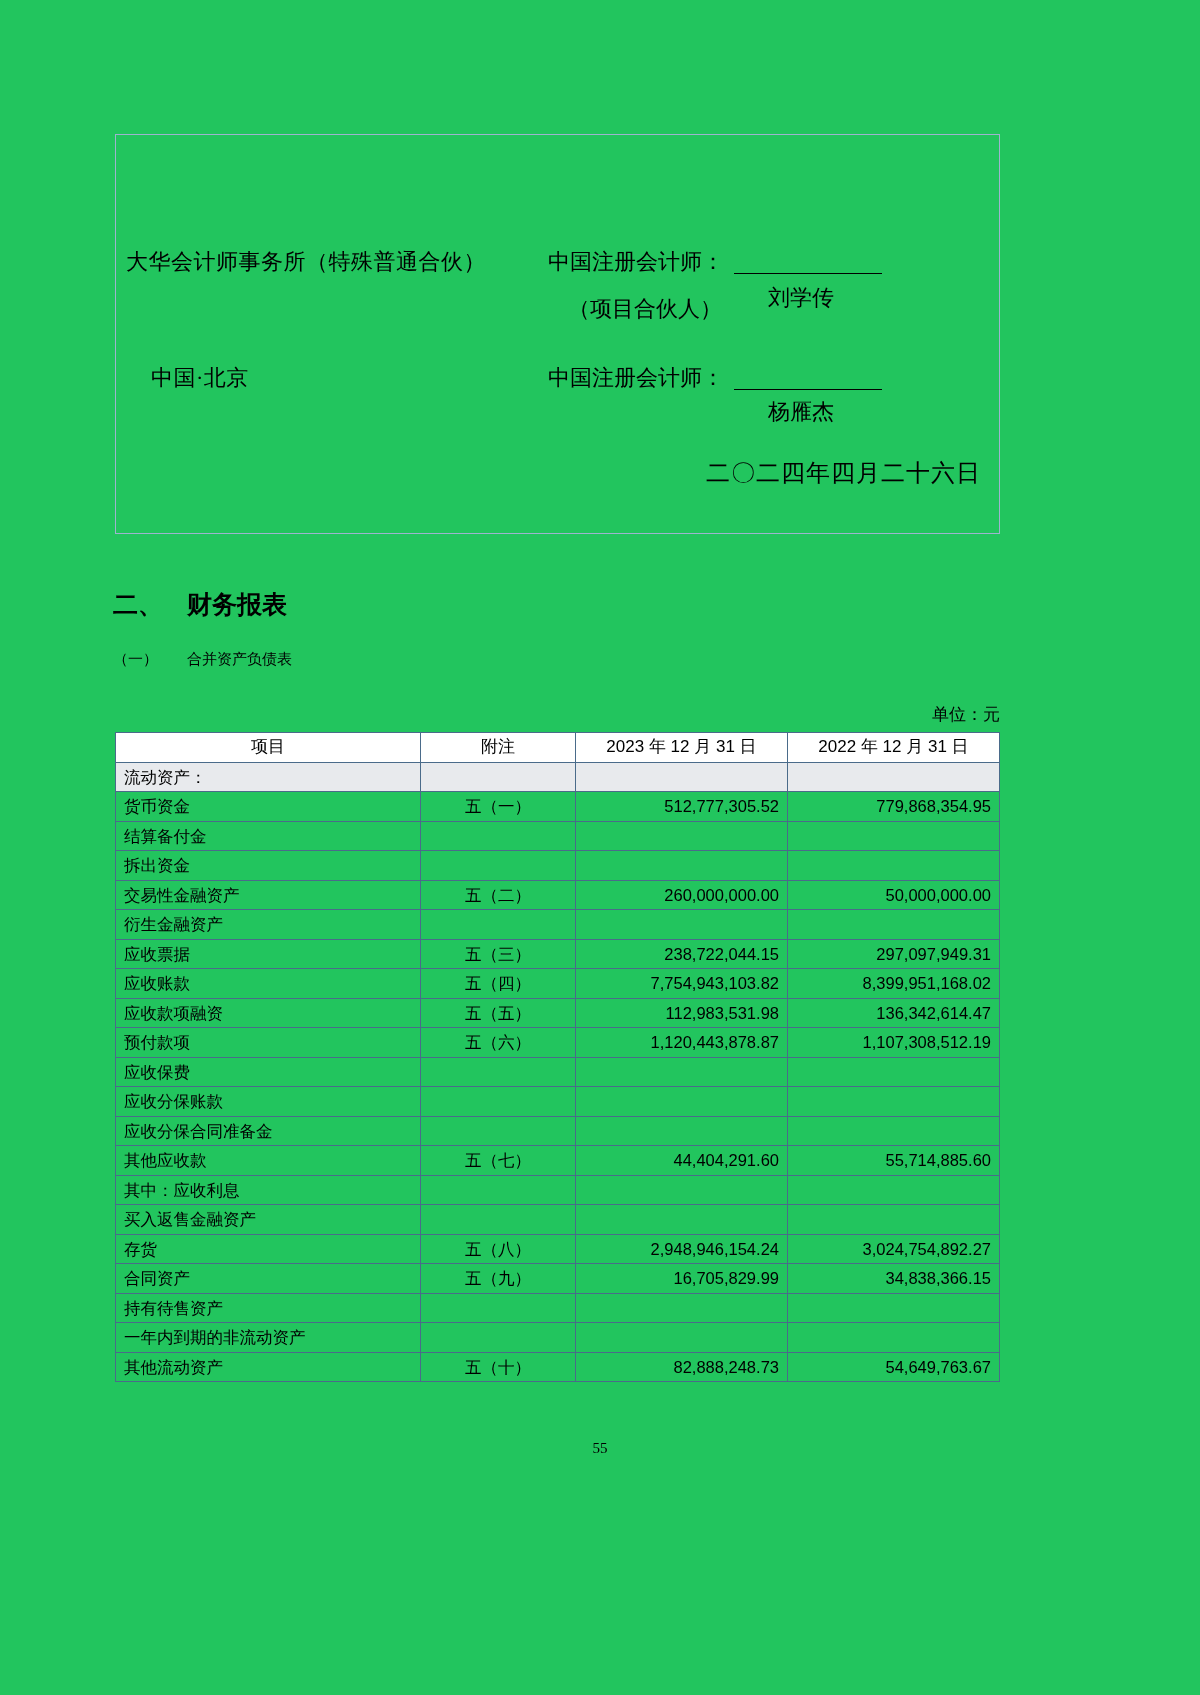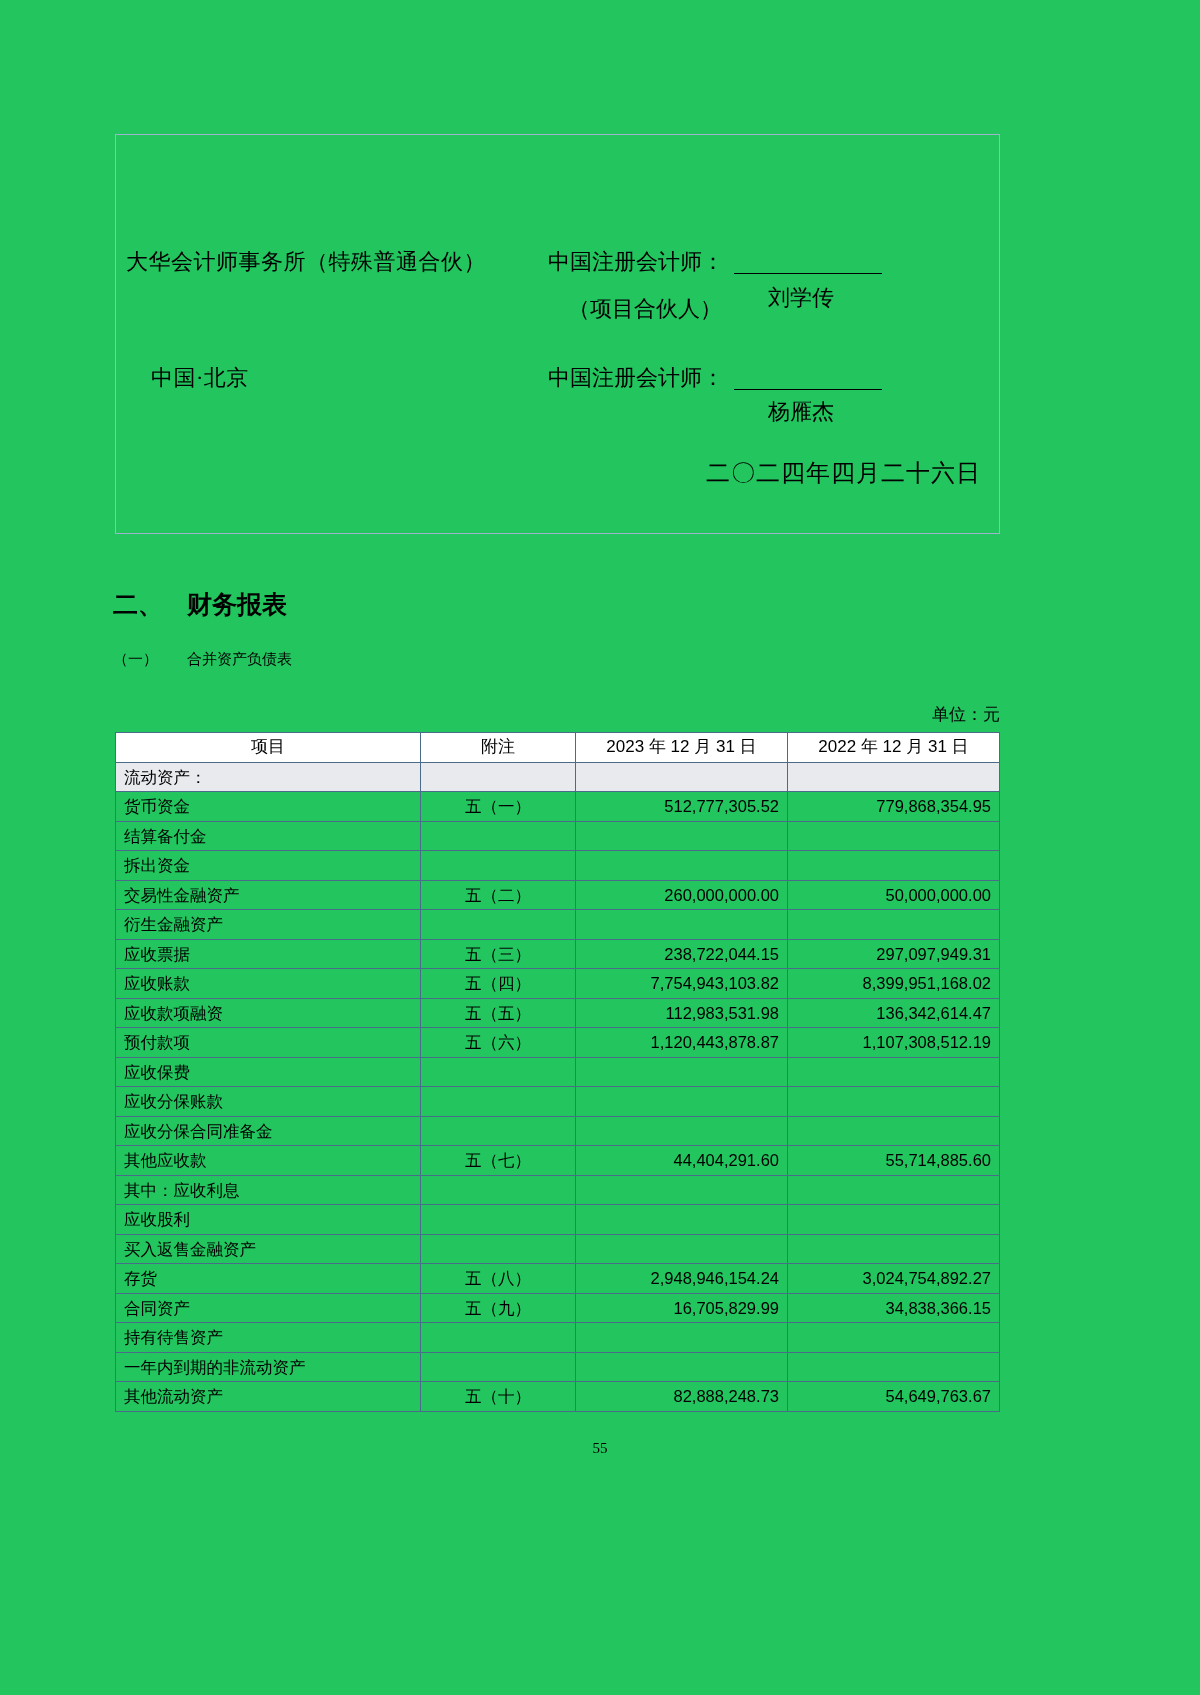--- a/index.html
+++ b/index.html
@@ -314,26 +314,20 @@
           <td class="val">44,404,291.60</td>
           <td class="val">55,714,885.60</td>
         </tr>
         <tr>
           <td class="item">其中：应收利息</td>
           <td class="note"></td>
           <td class="val"></td>
           <td class="val"></td>
         </tr>
         <tr>
-          <td class="item indent">应收股利</td>
-          <td class="note"></td>
-          <td class="val"></td>
-          <td class="val"></td>
-        </tr>
-        <tr>
           <td class="item">买入返售金融资产</td>
           <td class="note"></td>
           <td class="val"></td>
           <td class="val"></td>
         </tr>
         <tr>
           <td class="item">存货</td>
           <td class="note">五（八）</td>
           <td class="val">2,948,946,154.24</td>
           <td class="val">3,024,754,892.27</td>

